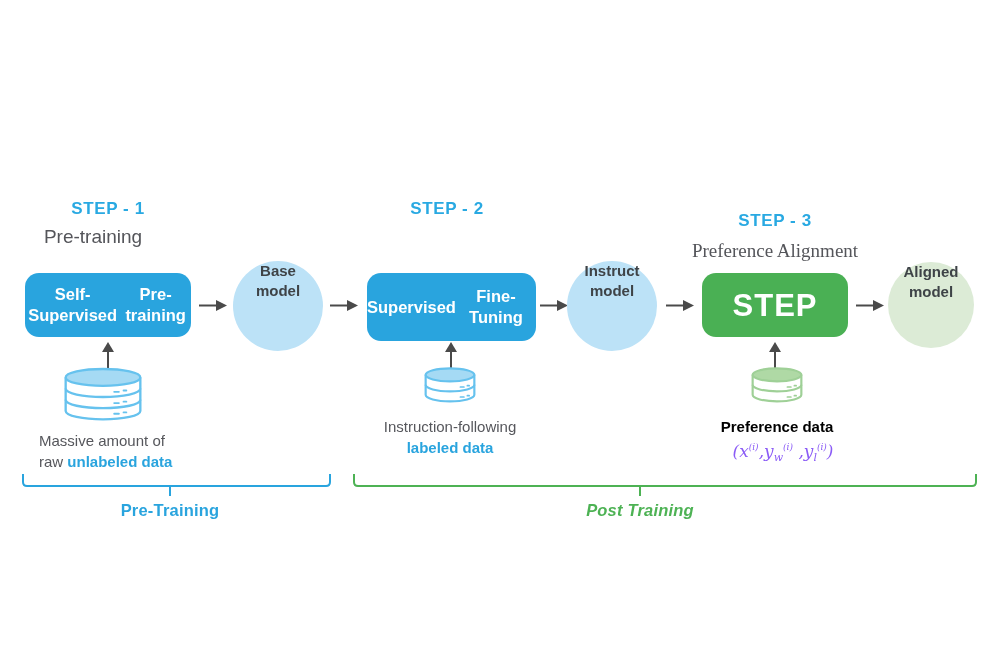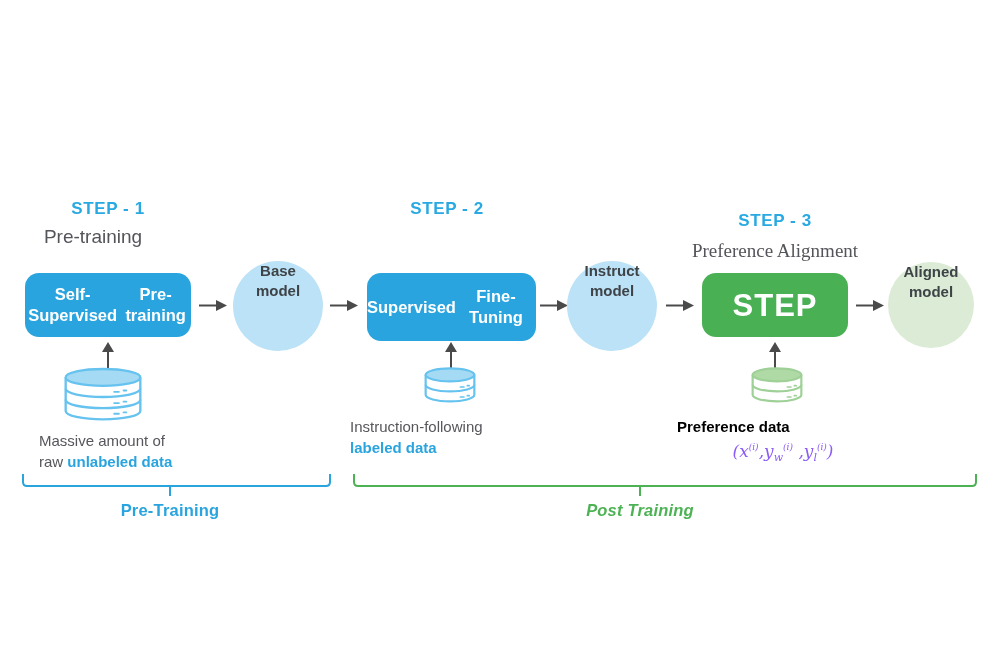--- a/index.html
+++ b/index.html
@@ -27,21 +27,21 @@
   .model-circle{
     border-radius:50%;display:flex;flex-direction:column;align-items:center;justify-content:flex-start;
     font-weight:700;font-size:15px;line-height:20px;color:#3E4347;text-align:center;
   }
   .model-circle.lightblue{background:#BCE2F7;}
   .model-circle.lightgreen{background:#DCEBD6;}
   
   .caption{font-size:15px;line-height:21px;color:#56575C;}
   .caption .hl-blue{color:#29A4DE;font-weight:700;}
   .caption .hl-green{color:#000000;font-weight:700;}
-  .caption.center{}
+  .caption.center{text-align:center;}
   .formula{
     font-size:17px;color:#8b5cf6;font-style:italic;text-align:center;
     font-family:"DejaVu Serif","Liberation Serif",serif;
   }
   .formula sup{font-size:9px;font-style:italic;}
   .formula sub{font-size:11px;font-style:italic;}
   .brace-label{
     width:300px;text-align:center;font-size:16.5px;font-weight:700;letter-spacing:.2px;
   }
   .brace-label.blue{color:#29A4DE;}

